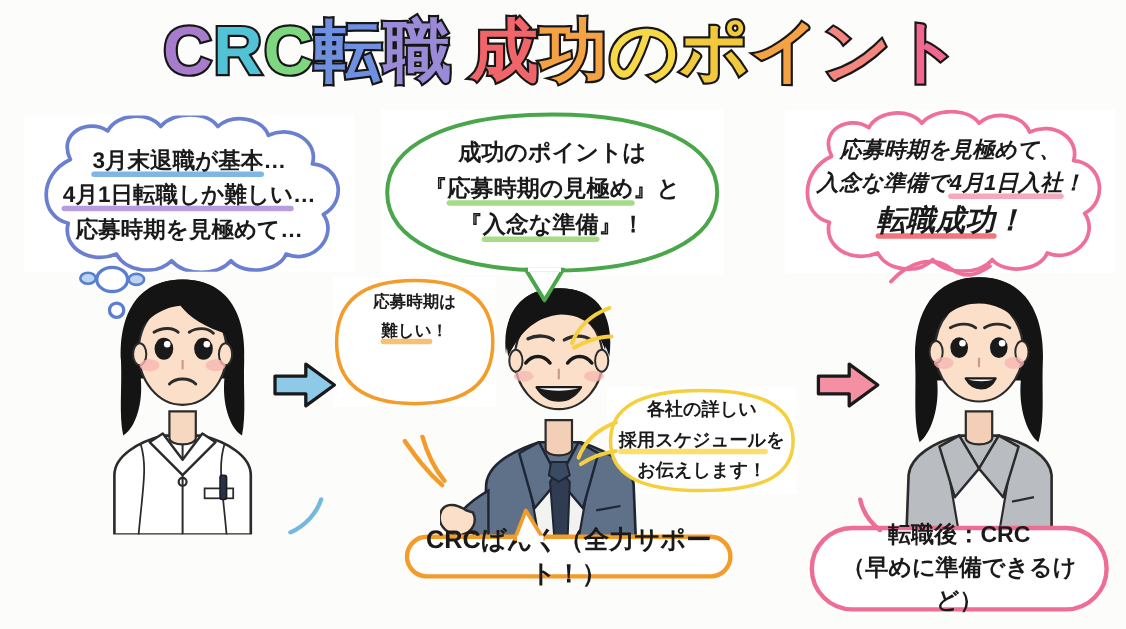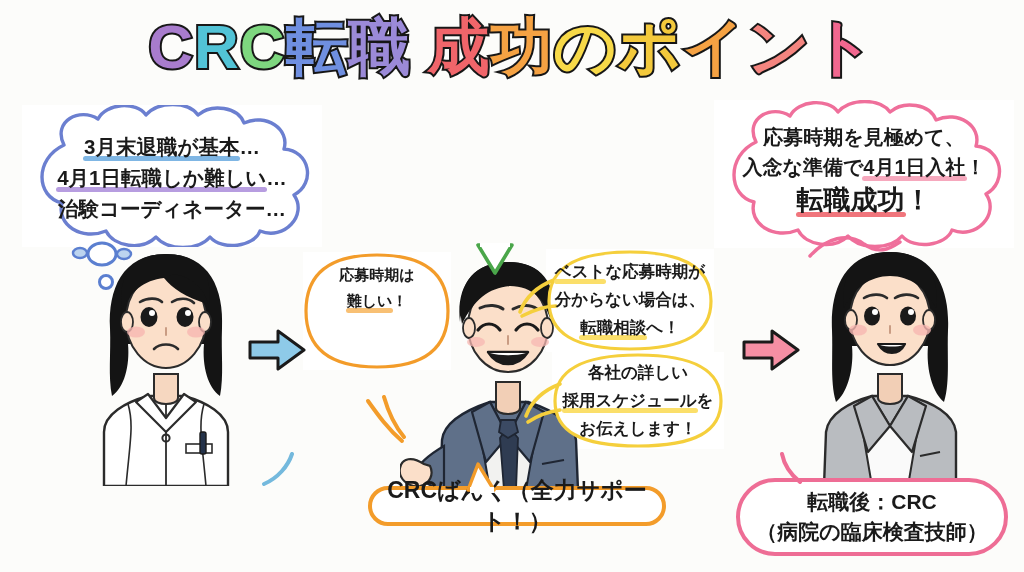--- a/index.html
+++ b/index.html
@@ -70,21 +70,21 @@
   #bubble-left .txt{padding-top:26px;font-size:20.5px;line-height:31px;}
 
   
   #bubble-center-top{
     left:346px;top:100px;width:312px;height:150px;
   }
   #bubble-center-top .txt{padding-top:22px;font-size:21px;line-height:33px;}
 
   
   #bubble-right{
-    left:714px;top:100px;width:300px;height:148px;
+    left:714px;top:100px;width:300px;height:148px;font-style:italic;
   }
   #bubble-right .txt{padding-top:22px;font-size:20px;line-height:30px;}
   #bubble-right .big{font-size:27px;line-height:36px;}
 
   
   #bubble-orange{
     left:303px;top:252px;width:148px;height:118px;
   }
   #bubble-orange .txt{padding-top:10px;font-size:15px;line-height:26px;}
 
@@ -142,31 +142,41 @@
   <div class="bubble" id="bubble-left">
     <svg class="cloudshape" viewBox="0 0 300 142" preserveAspectRatio="none">
       <path d="M42,40 C30,16 58,2 76,14 C84,-2 114,-4 124,10 C136,-4 166,-4 176,10
                C190,-2 216,2 222,18 C244,8 268,24 262,44 C288,46 294,78 272,90
                C286,110 262,136 238,126 C232,142 200,146 188,132 C176,146 146,146 134,132
                C120,146 92,142 84,126 C60,136 34,120 40,98 C14,92 12,54 42,40 Z" fill="#ffffff" stroke="#6b7fd0" stroke-width="3.4" stroke-linejoin="round"></path>
     </svg>
     <div class="txt">
       <span class="line"><span class="hl hl-blue">3月末退職が基本</span>…</span>
       <span class="line"><span class="hl hl-purple">4月1日転職しか難しい</span>…</span>
-      <span class="line">治験コーディネーター…</span>
+      <span class="line">応募時期を見極めて…</span>
     </div>
   </div>
 
   <svg class="tail" style="left:62px;top:236px;width:110px;height:60px;" viewBox="0 0 110 60">
     <ellipse cx="40" cy="18" rx="14" ry="11" fill="#fff" stroke="#5b7fd0" stroke-width="3"></ellipse>
     <ellipse cx="18" cy="17" rx="7" ry="5" fill="#bcd4ef" stroke="#5b7fd0" stroke-width="2.4"></ellipse>
     <ellipse cx="62" cy="18" rx="7" ry="5" fill="#bcd4ef" stroke="#5b7fd0" stroke-width="2.4"></ellipse>
     <circle cx="44" cy="46" r="6.5" fill="#fff" stroke="#5b7fd0" stroke-width="3"></circle>
   </svg>
 
+  <div class="bubble" id="bubble-center-top">
+    <svg class="cloudshape" viewBox="0 0 312 150" preserveAspectRatio="none">
+      <path d="M156,4 C250,4 306,32 306,75 C306,118 250,146 156,146 C62,146 6,118 6,75 C6,32 62,4 156,4 Z" fill="#ffffff" stroke="#4aa64a" stroke-width="3.6" stroke-linejoin="round"></path>
+    </svg>
+    <div class="txt">
+      <span class="line">成功のポイントは</span>
+      <span class="line">『<span class="hl hl-green">応募時期の見極め</span>』と</span>
+      <span class="line">『<span class="hl hl-green">入念な準備</span>』！</span>
+    </div>
+  </div>
   <svg class="tail" style="left:470px;top:243px;width:50px;height:34px;" viewBox="0 0 50 34">
     <path d="M8,2 L42,2 L25,30 Z" fill="#fff" stroke="#4aa64a" stroke-width="3.6" stroke-linejoin="round"></path>
     <path d="M10,1 L40,1" stroke="#fff" stroke-width="6"></path>
   </svg>
 
   <div class="bubble" id="bubble-right">
     <svg class="cloudshape" viewBox="0 0 300 148" preserveAspectRatio="none">
       <path d="M42,42 C30,18 58,4 76,16 C84,0 114,-2 124,12 C136,-2 166,-2 176,12
                C190,0 216,4 222,20 C244,10 268,26 262,46 C288,48 294,82 272,94
                C286,114 262,140 238,130 C232,146 200,150 188,136 C176,150 146,150 134,136
@@ -189,30 +199,20 @@
     <div class="txt">
       <span class="line">応募時期は</span>
       <span class="line"><span class="hl hl-orange">難しい</span>！</span>
     </div>
   </div>
   <svg class="tail" style="left:362px;top:395px;width:60px;height:54px;" viewBox="0 0 60 54">
     <path d="M6,6 C16,20 26,34 40,46" fill="none" stroke="#f39c2a" stroke-width="4" stroke-linecap="round"></path>
     <path d="M22,2 C26,16 32,30 42,42" fill="none" stroke="#f39c2a" stroke-width="4" stroke-linecap="round"></path>
   </svg>
 
-  <div class="bubble" id="bubble-yellow1">
-    <svg class="cloudshape" viewBox="0 0 168 103" preserveAspectRatio="none">
-      <path d="M84,3 C140,3 165,20 165,52 C165,84 140,100 84,100 C28,100 3,84 3,52 C3,20 28,3 84,3 Z" fill="#ffffff" stroke="#f5cf3c" stroke-width="3.2"></path>
-    </svg>
-    <div class="txt">
-      <span class="line"><span class="hl hl-yellow">ベスト</span>な応募時期が</span>
-      <span class="line">分からない場合は、</span>
-      <span class="line"><span class="hl hl-yellow">転職相談</span>へ！</span>
-    </div>
-  </div>
   <svg class="tail" style="left:516px;top:272px;width:44px;height:52px;" viewBox="0 0 44 52">
     <path d="M38,8 C22,14 10,24 4,40" fill="none" stroke="#f5cf3c" stroke-width="3.6" stroke-linecap="round"></path>
     <path d="M40,34 C26,34 14,40 6,44" fill="none" stroke="#f5cf3c" stroke-width="3.6" stroke-linecap="round"></path>
   </svg>
 
   <div class="bubble" id="bubble-yellow2">
     <svg class="cloudshape" viewBox="0 0 172 97" preserveAspectRatio="none">
       <path d="M86,3 C144,3 169,19 169,49 C169,79 144,94 86,94 C28,94 3,79 3,49 C3,19 28,3 86,3 Z" fill="#ffffff" stroke="#f5cf3c" stroke-width="3.2"></path>
     </svg>
     <div class="txt">
@@ -360,17 +360,17 @@
   <div class="label" id="label-center">
     <div class="lbl-inner">CRCばんく（全力サポート！）</div>
   </div>
 
   <svg class="tail" style="left:770px;top:452px;width:48px;height:32px;" viewBox="0 0 48 32">
     <path d="M30,30 C20,22 14,12 12,2" fill="none" stroke="#ee6d95" stroke-width="4" stroke-linecap="round"></path>
   </svg>
   <div class="label" id="label-right">
     <div class="lbl-inner">
       <div>転職後：CRC</div>
-      <div>（病院の臨床検査技師）</div>
+      <div>（早めに準備できるけど）</div>
     </div>
   </div>
 
 </div>
 
 </body></html>

